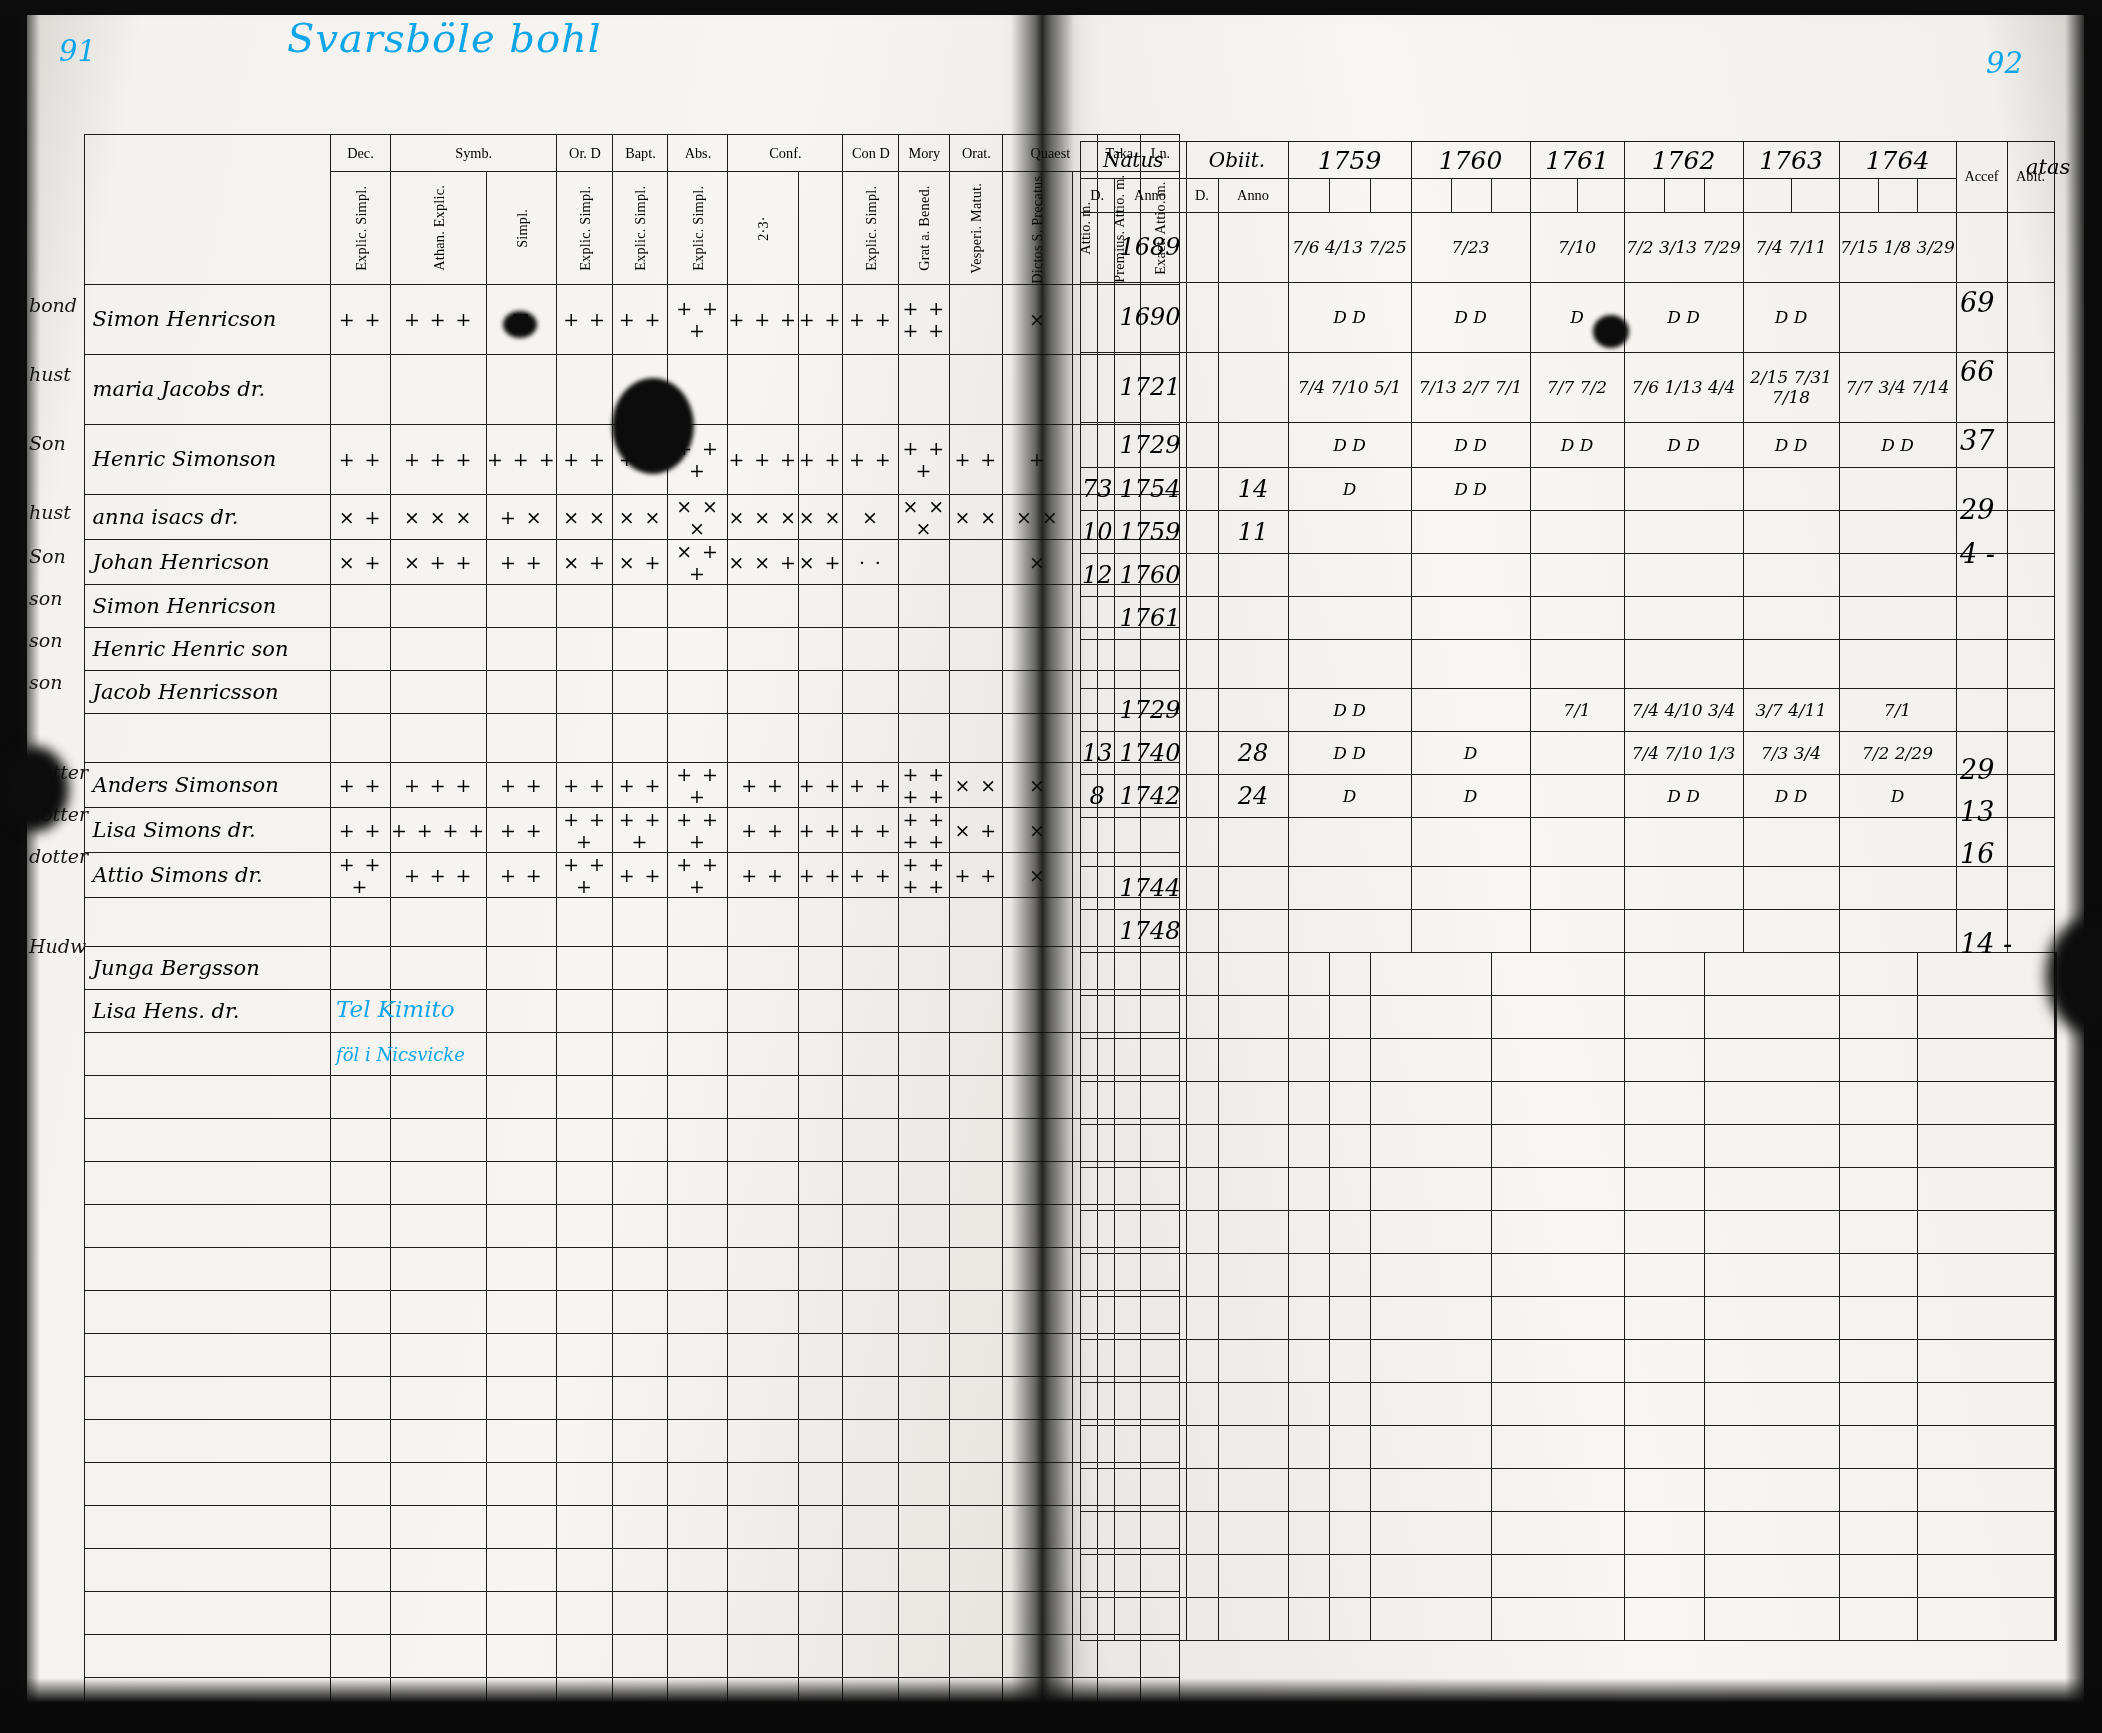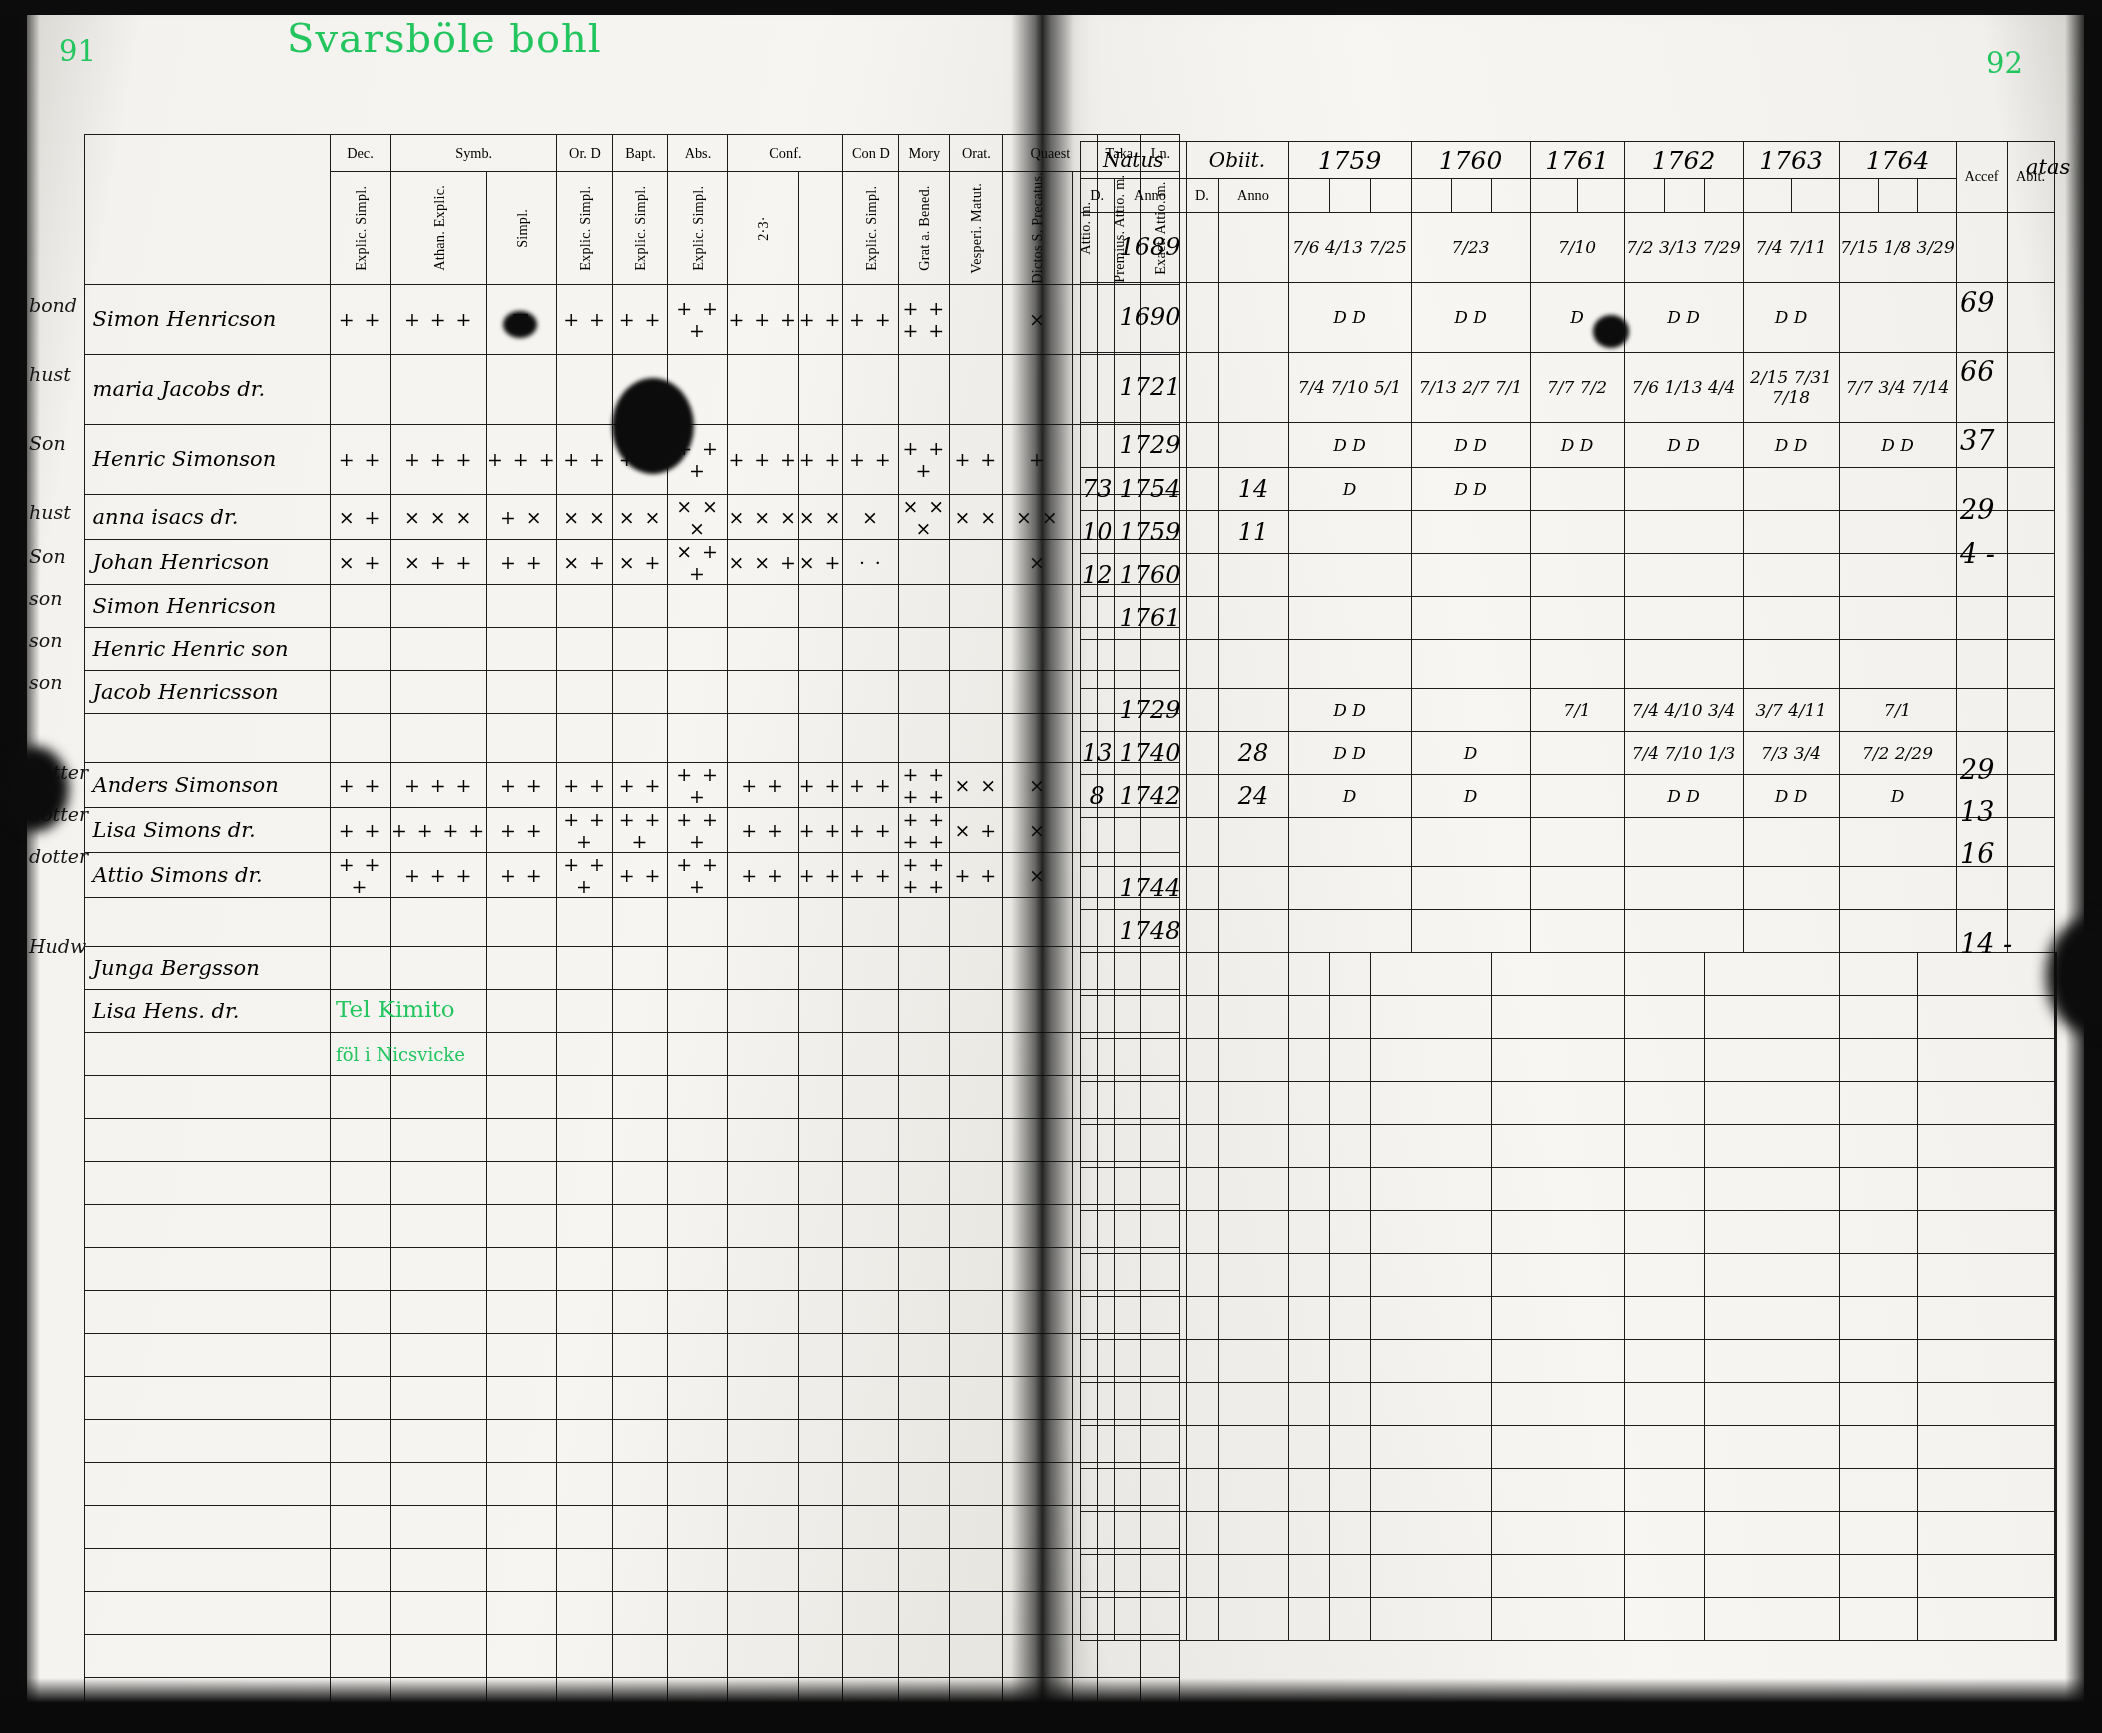--- a/index.html
+++ b/index.html
@@ -23,21 +23,21 @@
   #edge-l{left:0;top:0;width:40px;height:1733px;
      background:linear-gradient(90deg,#0b0b0b 0%,#0b0b0b 45%,rgba(11,11,11,0) 100%);}
   #edge-r{right:0;top:0;width:38px;height:1733px;
      background:linear-gradient(270deg,#0b0b0b 0%,#0b0b0b 40%,rgba(11,11,11,0) 100%);}
   #edge-t{left:0;top:0;width:2103px;height:15.3px;background:#0c0c0c;}
   #edge-b{left:0;bottom:0;width:2103px;height:55px;
      background:linear-gradient(0deg,#0a0a0a 0%,#0a0a0a 55%,rgba(10,10,10,0) 100%);}
   .blot{position:absolute;border-radius:50%;background:#0c0c0c;filter:blur(1.9px);}
 
   
-  .hand{font-family:"DejaVu Serif", serif;color:#22c55e;}
+  .hand{font-family:"DejaVu Serif", serif;font-style:italic;color:#0ea5e9;}
 
   
   table{border-collapse:collapse;position:absolute;}
   td,th{border:1.5px solid #1c1c1c;padding:0;}
   .lbl{font-size:14.3px;text-align:center;vertical-align:middle;line-height:1.05;}
   .vert{writing-mode:vertical-rl;transform:rotate(180deg);
         font-size:14.3px;letter-spacing:0.2px;line-height:1.05;text-align:center;}
   .rowname{font-family:"DejaVu Serif",serif;font-style:italic;font-size:21px;
         padding-left:7.6px;white-space:nowrap;}
   .marks{font-family:"DejaVu Serif",serif;font-size:19px;text-align:center;letter-spacing:1.9px;}

